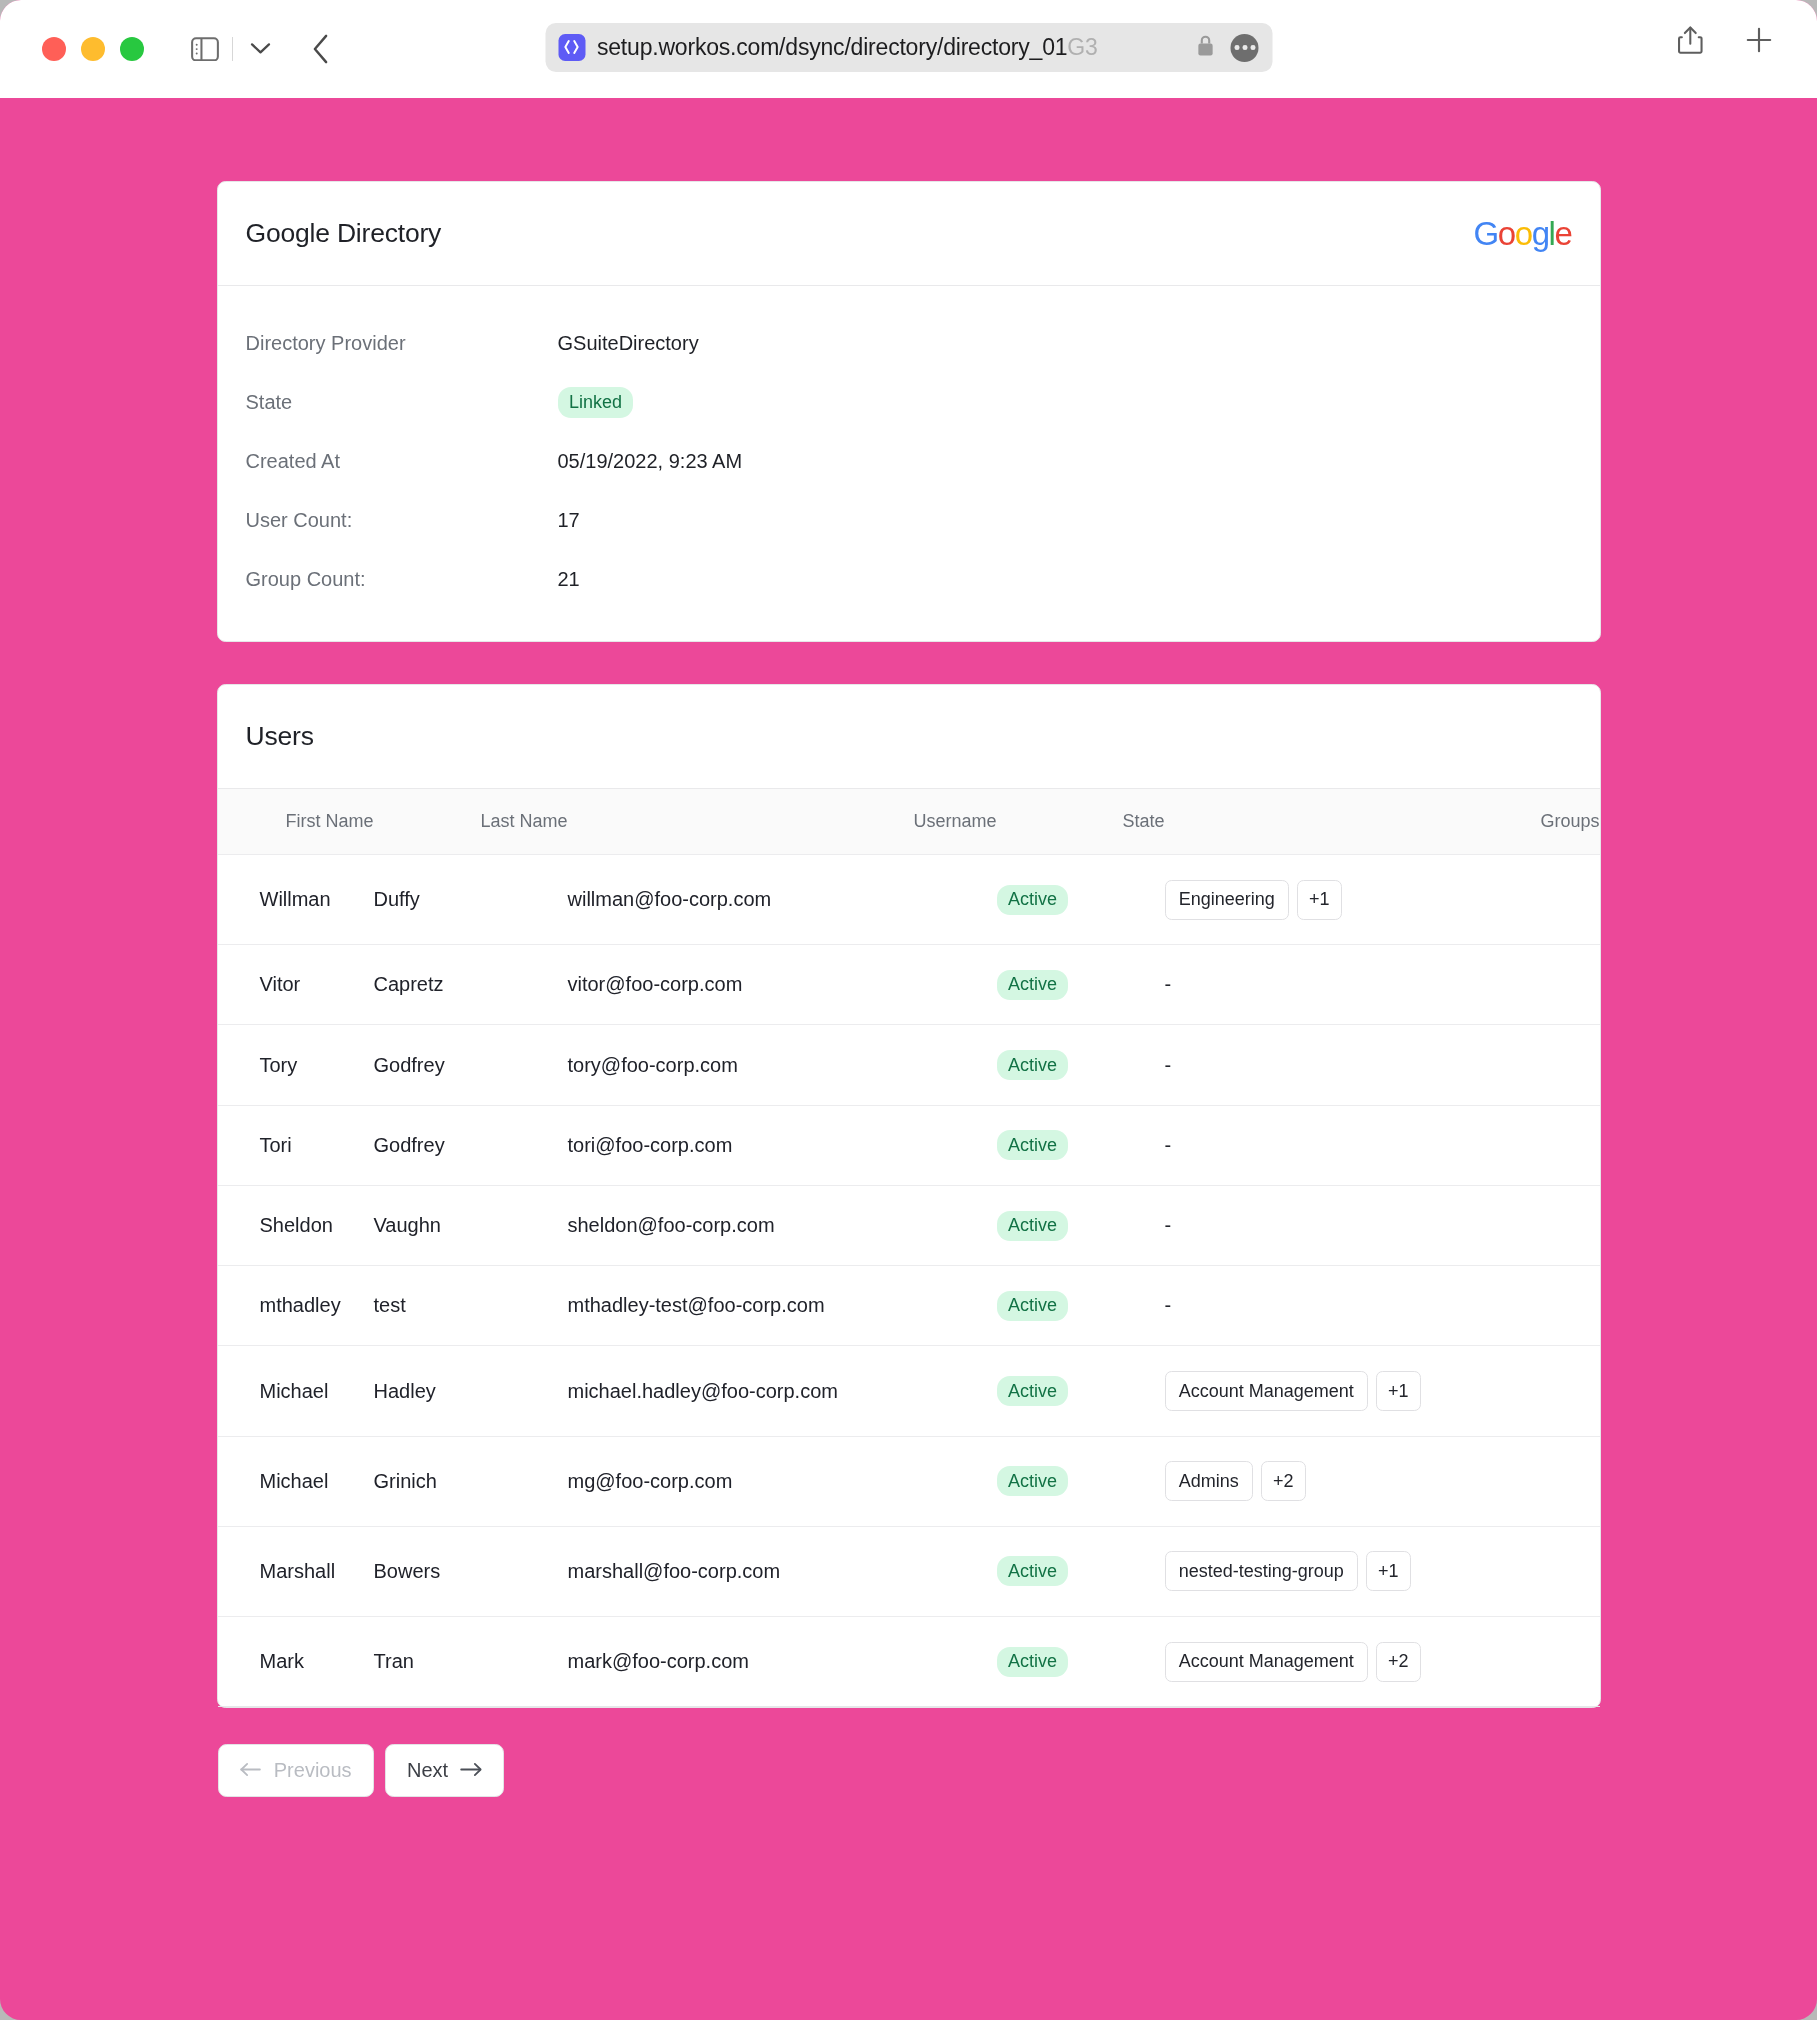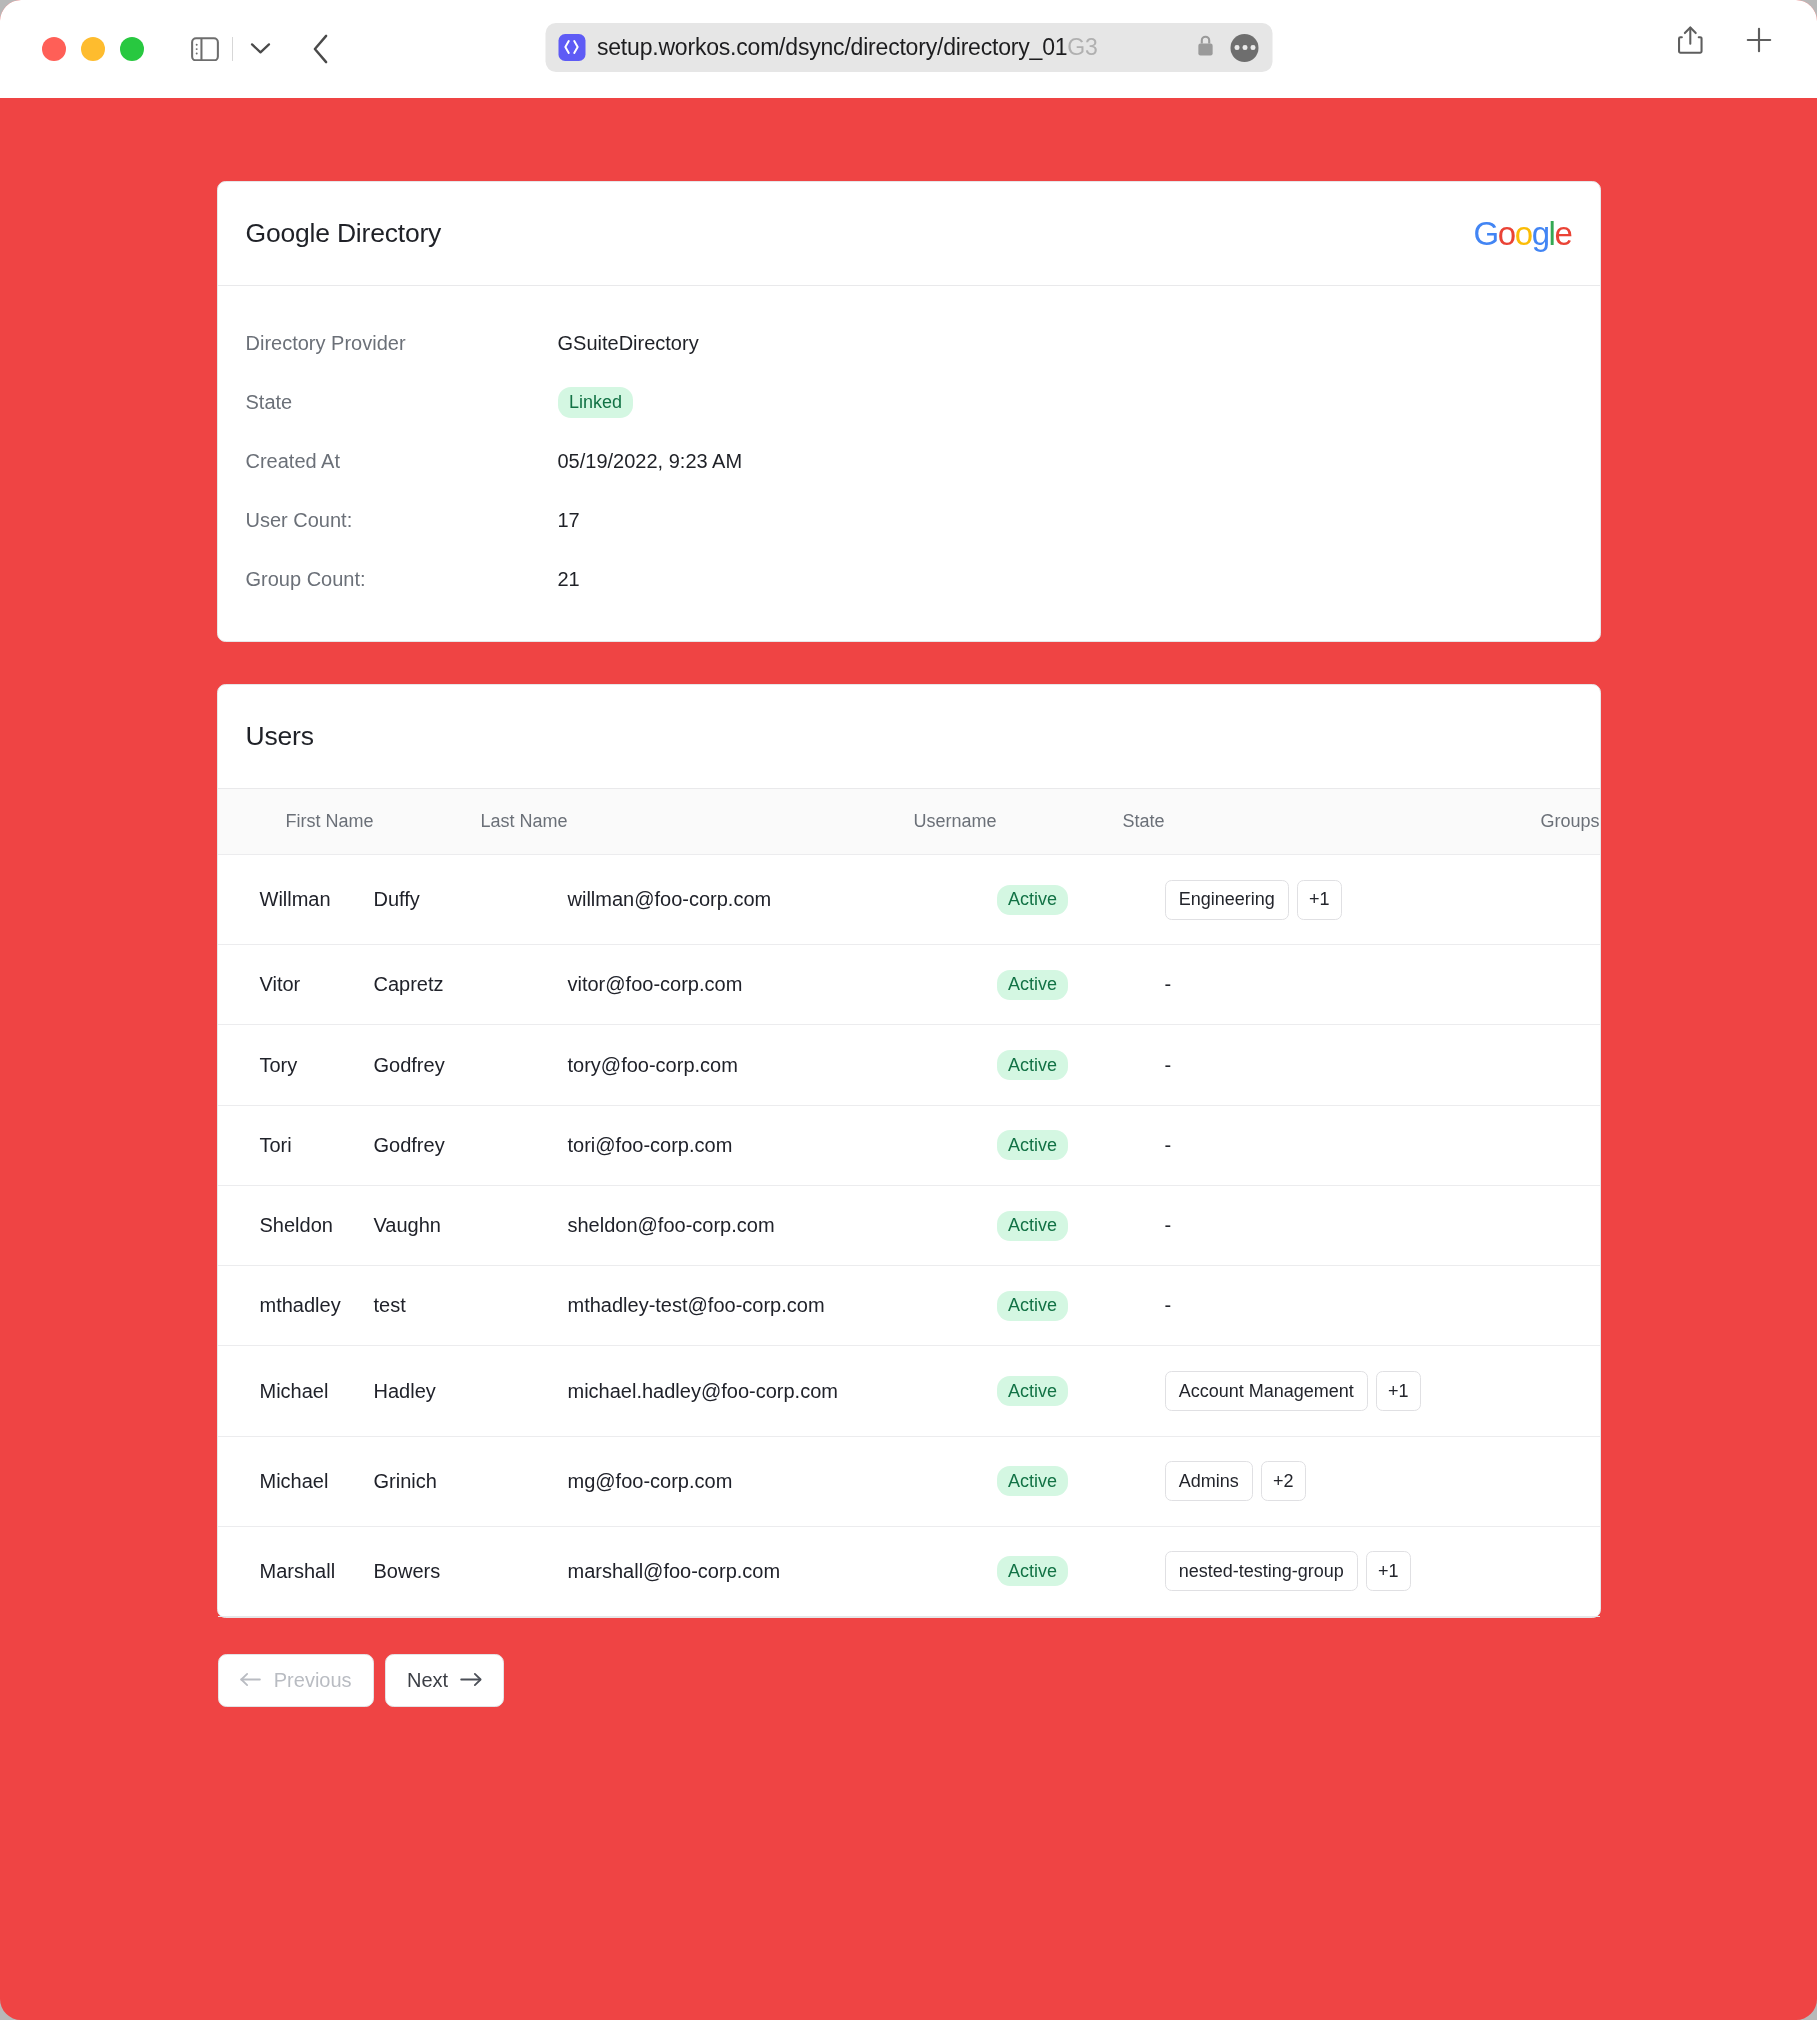--- a/index.html
+++ b/index.html
@@ -7,21 +7,21 @@
     width: 1817px;
     height: 2020px;
     background: #b8b8b8;
     font-family: "Liberation Sans", sans-serif;
     overflow: hidden;
   }
   .window {
     position: absolute;
     left: 0; top: 0;
     width: 1817px; height: 2020px;
-    background: #ef4444;
+    background: #ec4899;
     border-radius: 21px;
     overflow: hidden;
   }
 
   
   .chrome {
     height: 98px;
     background: #ffffff;
     display: flex;
     align-items: center;
@@ -405,20 +405,32 @@
               <td class="c2">Bowers</td>
               <td class="c3">marshall@foo-corp.com</td>
               <td class="c4"><span class="badge-green">Active</span></td>
               <td class="c5">
                 <div class="group-wrap">
                   <span class="chip">nested-testing-group</span>
                   <span class="chip count">+1</span>
                 </div>
               </td>
             </tr>
+            <tr>
+              <td class="c1">Mark</td>
+              <td class="c2">Tran</td>
+              <td class="c3">mark@foo-corp.com</td>
+              <td class="c4"><span class="badge-green">Active</span></td>
+              <td class="c5">
+                <div class="group-wrap">
+                  <span class="chip">Account Management</span>
+                  <span class="chip count">+2</span>
+                </div>
+              </td>
+            </tr>
           </tbody>
       </table>
     </div>
 
     <div class="pager">
       <div class="pbtn disabled">
         <span>
           <svg width="22" height="15" viewBox="0 0 23 16" fill="none" stroke="#b9bcc2">
             <path d="M1 8 H21" stroke-width="1.9" stroke-linecap="round"></path>
             <path d="M7.4 2 L1.2 8 L7.4 14" stroke-width="1.9" stroke-linecap="round" stroke-linejoin="round" fill="none"></path>

